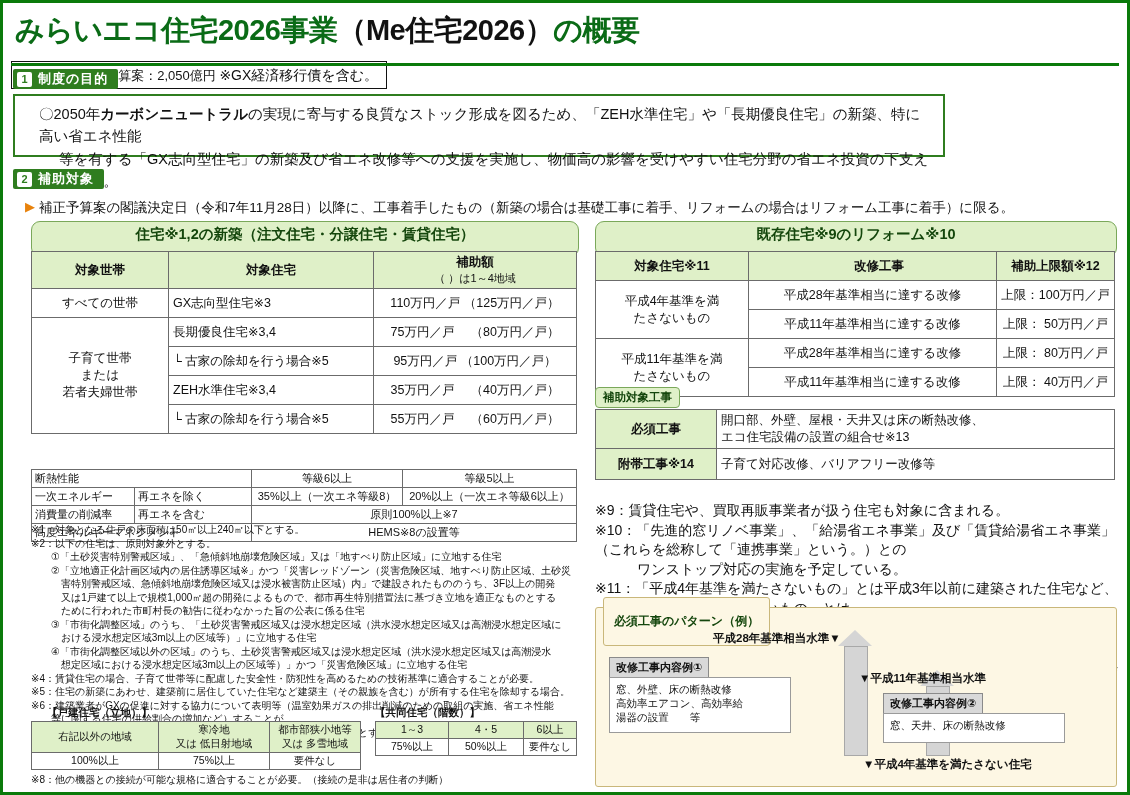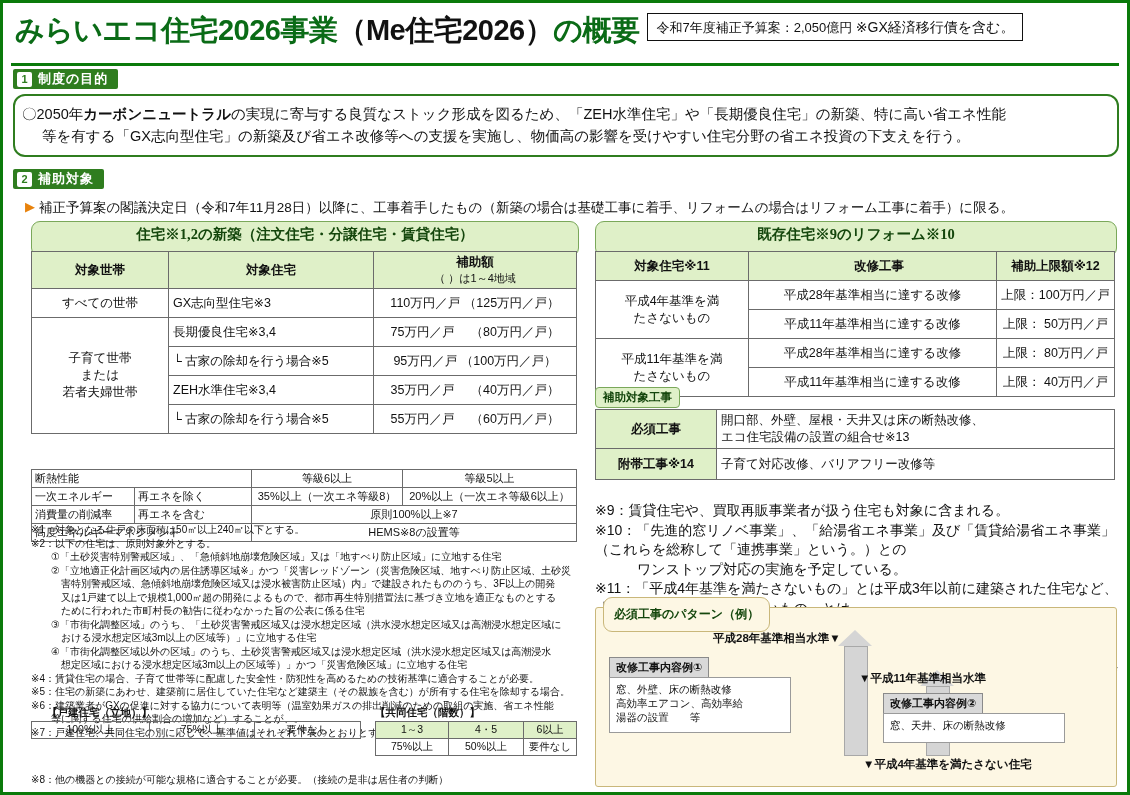--- a/index.html
+++ b/index.html
@@ -13,21 +13,21 @@
   }
   .page{
     position:absolute;inset:0;
     border:3px solid #0a7a0a;
     box-sizing:border-box;
     background:#fff;
   }
   
   .hdr{
     position:absolute;left:0;top:0;width:1124px;height:58px;
-    display:flex;align-items:flex-start;
+    display:flex;align-items:flex-start;flex-direction:column;
   }
   .hdr-title{
     font-size:29px;font-weight:bold;color:#0a6b16;
     padding:8px 0 0 12px;letter-spacing:-0.5px;white-space:nowrap;
   }
   .hdr-title .blk{color:#111;}
   .hdr-box{
     margin:10px 0 0 8px;
     border:1px solid #111;
     font-size:13px;
@@ -53,42 +53,41 @@
   }
   .sec .num{
     display:inline-block;width:15px;height:15px;line-height:15px;
     text-align:center;font-size:11px;font-weight:bold;
     background:#fff;color:#2f7d1f;margin-right:6px;border-radius:2px;
   }
   .sec .txt{font-size:13px;font-weight:bold;letter-spacing:1px;}
 
   
   .purpose{
-    position:absolute;left:10px;top:91px;width:1106px;height:63px;
-    border:2px solid #2f7d1f;border-radius:12px;background:#fff;
+    position:absolute;left:10px;top:91px;width:932px;height:63px;
+    border:2px solid #2f7d1f;border-radius:0;background:#fff;
     box-sizing:border-box;
-    padding:7px 10px 0 7px;
+    padding:7px 10px 0 24px;
     font-size:14.5px;line-height:1.55;
   }
   .purpose b{font-weight:bold;}
 
   
   .note-row{
     position:absolute;left:22px;top:196px;width:1090px;
     font-size:13.5px;display:flex;align-items:flex-start;
   }
   .tri{color:#e8820c;font-size:13px;margin-right:4px;line-height:1.2;}
 
   
   .ptitle{
     position:absolute;text-align:center;
     background:#dff0c8;border:1px solid #7aa85a;border-radius:9px;
     font-size:14.5px;font-weight:bold;color:#14460c;
     padding:3px 0 12px 0;
-    font-family:Liberation Serif, serif;
   }
 
   
   table{border-collapse:collapse;font-size:12.5px;border-radius:17px;}
   td,th{border:1px solid #6b6b6b;padding:2px 4px;}
   .th{background:#dff0c8;text-align:center;font-weight:bold;}
   .ctr{text-align:center;}
 
   .tbl-left{position:absolute;left:28px;top:248px;width:546px;}
   .tbl-left td,.tbl-left th{height:24px;}
@@ -125,22 +124,22 @@
 
   .fn8{position:absolute;left:28px;top:770px;font-size:10px;}
 
   
   .diagram{
     position:absolute;left:592px;top:604px;width:520px;height:178px;
     border:1px solid #c9b77a;background:#fdf7e4;border-radius:3px;
   }
   .dg-title{
     position:absolute;left:600px;top:594px;
-    background:#fdf7e4;border:1px solid #c9b77a;border-radius:9px;
-    font-size:12px;font-weight:bold;padding:8px 10px;color:#14460c;
+    background:#fdf7e4;border:1px solid #c9b77a;border-radius:3px;
+    font-size:12px;font-weight:bold;padding:15px 10px;color:#14460c;
   }
   .dg-lbl{position:absolute;font-size:11.5px;font-weight:bold;}
   .dg-box{
     position:absolute;background:#fff;border:1px solid #9a9a9a;
     font-size:10.5px;line-height:1.35;padding:4px 6px;box-sizing:border-box;
   }
   .dg-cap{
     position:absolute;background:#d9d9d9;border:1px solid #8a8a8a;
     font-size:11px;font-weight:bold;padding:2px 6px;
   }
@@ -339,20 +338,31 @@
     <div>　　　平成10年以前に建築された住宅が該当する。</div>
     <div>※12：補助額は1リフォーム工事の内容に応じて定める額と合算した額。</div>
     <div>※13：「リフォーム前の省エネ性能」と「リフォーム後の省エネ性能に応じた改修部位や設備の組合せ」をあらかじめ指</div>
     <div>　　　定・公表する。</div>
     <div>※14：補助対象となるのは必須工事を行う場合に限る。なお、連携事業は必須工事とみなす。</div>
   </div>
 
   <div class="mini-label" style="left:44px;top:703px;">【戸建住宅（立地）】</div>
   <table class="mini" style="left:28px;top:718px;width:330px;">
     <tbody>
+        <tr>
+      <td class="hd" style="width:120px;">右記以外の地域</td>
+      <td class="hd" style="width:104px;">
+        <div>寒冷地</div>
+        <div>又は 低日射地域</div>
+      </td>
+      <td class="hd">
+        <div>都市部狭小地等</div>
+        <div>又は 多雪地域</div>
+      </td>
+    </tr>
     <tr>
       <td>100%以上</td>
       <td>75%以上</td>
       <td>要件なし</td>
     </tr>
   </tbody>
     </table>
 
   <div class="mini-label" style="left:372px;top:703px;">【共同住宅（階数）】</div>
   <table class="mini" style="left:372px;top:718px;width:202px;">

